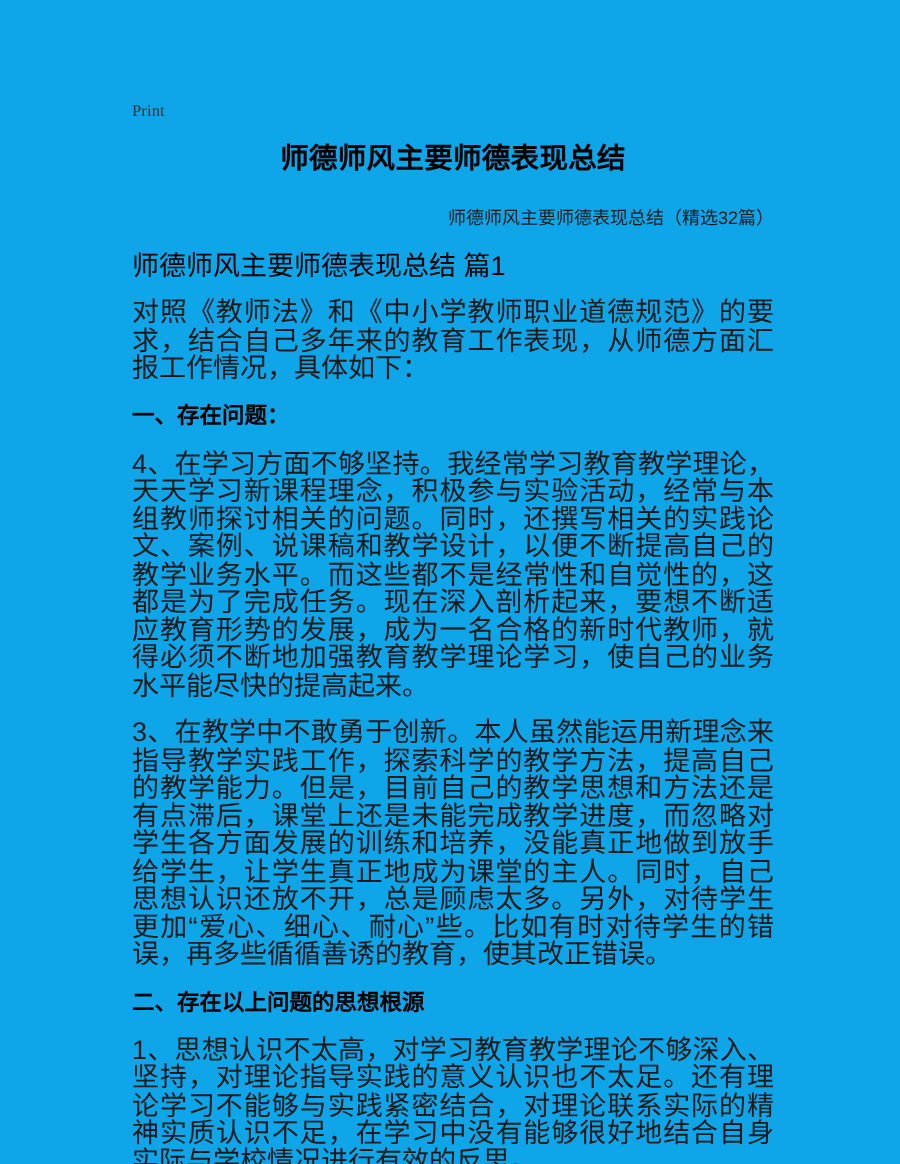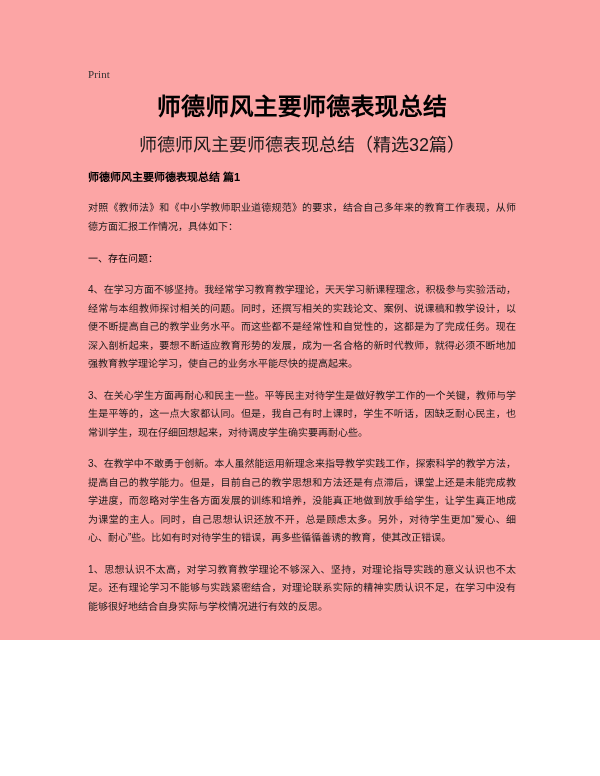--- a/index.html
+++ b/index.html
@@ -9,79 +9,79 @@
   }
   body {
     width: 600px;
     height: 776px;
     font-family: "Liberation Sans", "DejaVu Sans", sans-serif;
     color: #1a1a1a;
     overflow: hidden;
   }
   .page {
     width: 600px;
-    height: 640px;
+    height: 776px;
     box-sizing: border-box;
     padding: 0;
     position: relative;
-    background: #fca5a5;
+    background: #0ea5e9;
   }
   .print-bar {
     position: absolute;
     top: 68px;
     left: 88px;
     font-family: "Liberation Serif", "DejaVu Serif", serif;
     font-size: 11px;
     line-height: 13px;
     color: #333333;
     letter-spacing: 0.1px;
   }
   .doc-body {
     position: absolute;
     top: 94px;
     left: 88px;
     width: 428px;
   }
   .doc-title {
-    font-size: 24px;
+    font-size: 19px;
     line-height: 26px;
     font-weight: bold;
     text-align: center;
     color: #000000;
     margin: 0 0 16px 0;
     letter-spacing: 0.2px;
     font-family: Liberation Serif, serif;
   }
   .doc-subtitle {
-    font-size: 18px;
+    font-size: 12px;
     line-height: 18px;
     color: #1a1a1a;
     margin: 0 0 14px 0;
-    text-align: center;
+    text-align: right;
   }
   .section-head {
-    font-size: 11px;
+    font-size: 18px;
     line-height: 18px;
-    font-weight: bold;
+    font-weight: normal;
     color: #000000;
     margin: 0 0 13px 0;
   }
   .para {
-    font-size: 10px;
+    font-size: 18px;
     line-height: 18.5px;
     color: #1a1a1a;
     margin: 0 0 13px 0;
     text-align: justify;
     text-justify: inter-ideograph;
   }
   .para:last-child { margin-bottom: 0; }
   .h-num {
-    font-size: 10px;
+    font-size: 15px;
     line-height: 19px;
-    font-weight: normal;
+    font-weight: bold;
     color: #000000;
     margin: 0 0 13px 0;
   }
 </style>
 </head>
 <body>
 
 <div class="page">
 
   <div class="print-bar">Print</div>
@@ -94,21 +94,21 @@
 
     <p class="section-head">师德师风主要师德表现总结 篇1</p>
 
     <p class="para">对照《教师法》和《中小学教师职业道德规范》的要求，结合自己多年来的教育工作表现，从师德方面汇报工作情况，具体如下：</p>
 
     <p class="h-num">一、存在问题：</p>
 
 
     <p class="para">4、在学习方面不够坚持。我经常学习教育教学理论，天天学习新课程理念，积极参与实验活动，经常与本组教师探讨相关的问题。同时，还撰写相关的实践论文、案例、说课稿和教学设计，以便不断提高自己的教学业务水平。而这些都不是经常性和自觉性的，这都是为了完成任务。现在深入剖析起来，要想不断适应教育形势的发展，成为一名合格的新时代教师，就得必须不断地加强教育教学理论学习，使自己的业务水平能尽快的提高起来。</p>
 
-    <p class="para">3、在关心学生方面再耐心和民主一些。平等民主对待学生是做好教学工作的一个关键，教师与学生是平等的，这一点大家都认同。但是，我自己有时上课时，学生不听话，因缺乏耐心民主，也常训学生，现在仔细回想起来，对待调皮学生确实要再耐心些。</p>
 
     <p class="para">3、在教学中不敢勇于创新。本人虽然能运用新理念来指导教学实践工作，探索科学的教学方法，提高自己的教学能力。但是，目前自己的教学思想和方法还是有点滞后，课堂上还是未能完成教学进度，而忽略对学生各方面发展的训练和培养，没能真正地做到放手给学生，让学生真正地成为课堂的主人。同时，自己思想认识还放不开，总是顾虑太多。另外，对待学生更加“爱心、细心、耐心”些。比如有时对待学生的错误，再多些循循善诱的教育，使其改正错误。</p>
 
+    <p class="h-num">二、存在以上问题的思想根源</p>
 
     <p class="para">1、思想认识不太高，对学习教育教学理论不够深入、坚持，对理论指导实践的意义认识也不太足。还有理论学习不能够与实践紧密结合，对理论联系实际的精神实质认识不足，在学习中没有能够很好地结合自身实际与学校情况进行有效的反思。</p>
 
   </div>
 </div>
 
 </body></html>

